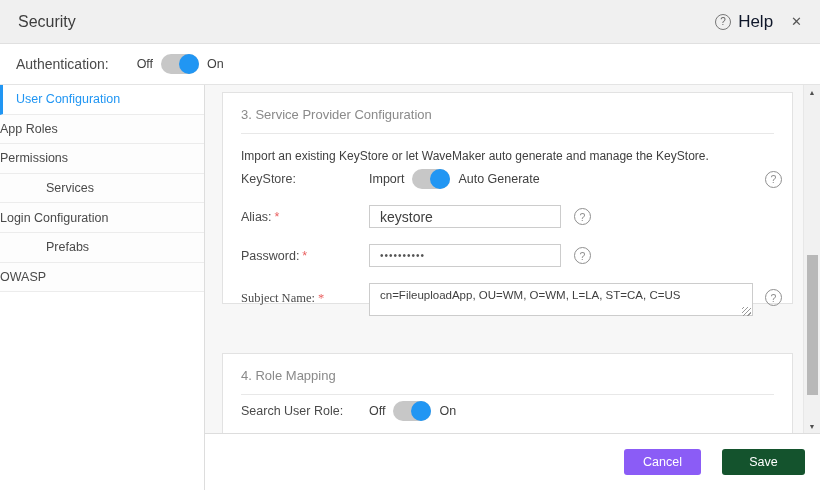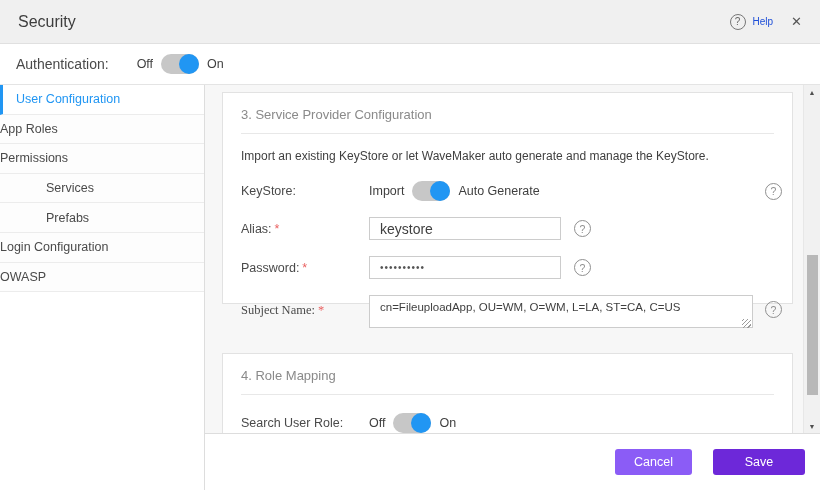--- a/index.html
+++ b/index.html
@@ -16,21 +16,21 @@
     background:#f0f0f0; border-bottom:1px solid #e0e0e0;
     display:flex; align-items:center; padding:0 18px;
   }
   .titlebar .title { font-size:16px; color:#3d3d3d; }
   .titlebar-right { margin-left:auto; display:flex; align-items:center; }
   .help-circle {
     width:16px; height:16px; border:1px solid #777; border-radius:50%;
     display:inline-flex; align-items:center; justify-content:center;
     font-size:10px; color:#666;
   }
-  .help-label { margin:0 18px 0 7px; color:#1d4ed8; font-size:10px; }
+  .help-label { margin:0 18px 0 7px; color:#0f172a; font-size:17px; }
   .close-x { font-size:13px; color:#555; cursor:pointer; }
 
   
   .auth-bar {
     position:absolute; top:44px; left:0; right:0; height:41px;
     background:#fff; border-bottom:1px solid #e4e4e4;
     display:flex; align-items:center; padding:0 16px;
   }
   .auth-bar .auth-label { color:#4a4a4a; margin-right:28px; font-size:14px; }
 
@@ -69,21 +69,21 @@
     background:#fff; border:1px solid #e2e2e2;
     padding:14px 18px;
   }
   .card-1 { top:7px; height:212px; }
   .card-2 { top:268px; height:200px; }
   .section-title { font-size:13px; color:#8a8a8a; }
   .section-divider { border:none; border-top:1px solid #e8e8e8; margin:11px 0 0 0; }
   .section-desc { margin-top:15px; color:#3f3f3f; font-size:12px; }
 
   .form-row { display:flex; align-items:center; margin-top:16px; }
-  .form-row.first { margin-top:18px; }
+  .form-row.first { margin-top:6px; }
   .form-row .f-label { width:128px; flex-shrink:0; color:#4a4a4a; font-size:12.5px; }
   .required { color:#e95f5f; margin-left:3px; }
   .text-input {
     width:192px; height:23px; border:1px solid #ccc; background:#fff;
     padding:0 10px; font-size:14px; color:#3f3f3f; outline:none;
     font-family:"Liberation Sans","DejaVu Sans",sans-serif;
   }
   .text-input.password { font-size:10px; letter-spacing:1px; color:#555; }
   .help-icon {
     width:17px; height:17px; border:1px solid #8f8f8f; border-radius:50%;
@@ -130,21 +130,21 @@
     position:absolute; left:205px; right:0; bottom:0; height:57px;
     background:#fff; border-top:1px solid #ddd;
     display:flex; align-items:center; justify-content:flex-end;
     padding-right:15px;
   }
   .btn {
     height:26px; border:none; border-radius:3px; color:#fff;
     font-size:12.5px; cursor:pointer; font-family:inherit;
   }
   .btn-cancel { width:77px; background:#8b5cf6; margin-right:21px; }
-  .btn-save { width:92px; background:#6d28d9; }
+  .btn-save { width:83px; background:#14532d; }
 </style>
 </head>
 <body>
 
 <div class="titlebar">
   <div class="title">Security</div>
   <div class="titlebar-right">
     <span class="help-circle">?</span>
     <span class="help-label">Help</span>
     <span class="close-x">✕</span>
@@ -160,22 +160,22 @@
     </span>
     <span class="t-label">On</span>
   </div>
 </div>
 
 <div class="sidebar">
   <div class="side-item active">User Configuration</div>
   <div class="side-item">App Roles</div>
   <div class="side-item">Permissions</div>
   <div class="side-item indent">Services</div>
+  <div class="side-item">Login Configuration</div>
   <div class="side-item indent">Prefabs</div>
-  <div class="side-item">Login Configuration</div>
   <div class="side-item">OWASP</div>
 </div>
 
 <div class="content">
 
   <div class="card card-1">
     <div class="section-title">3. Service Provider Configuration</div>
     <hr class="section-divider">
     <div class="section-desc">Import an existing KeyStore or let WaveMaker auto generate and manage the KeyStore.</div>
 

